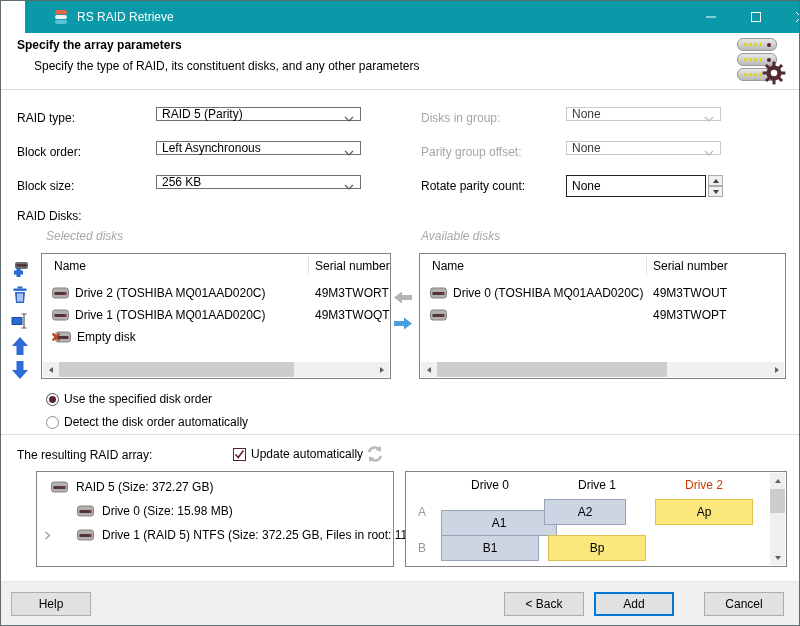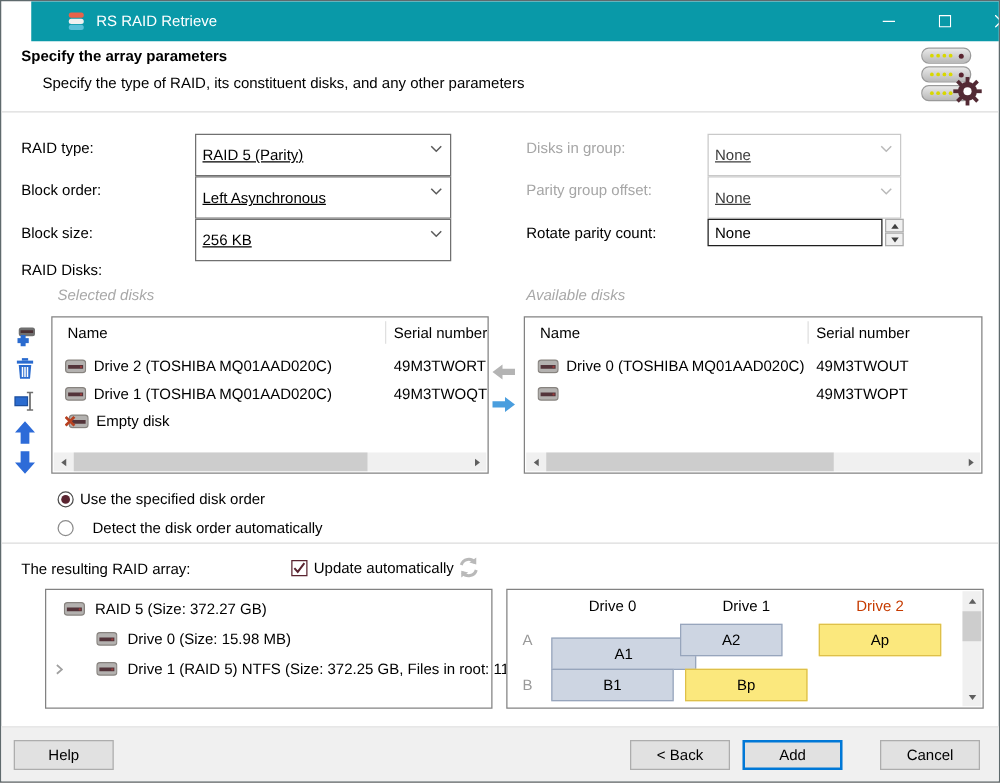--- a/index.html
+++ b/index.html
@@ -15,22 +15,22 @@
   
   .hdr-title{left:16px;top:37px;font-weight:bold;}
   .hdr-sub{left:33px;top:58px;}
   .hdr-sep{left:0;top:88px;width:800px;height:1px;background:#dcdcdc;}
   .bar3{width:40px;height:13px;border-radius:6px;background:linear-gradient(#e8e8e8,#b9b9b9);border:1px solid #9a9a9a;box-sizing:border-box;}
   .bar3 i{position:absolute;top:4px;width:3px;height:3px;border-radius:50%;background:#d8d800;}
   .bar3 b{position:absolute;top:4px;right:5px;width:4px;height:4px;border-radius:50%;background:#5a2430;}
   
   .lbl{height:16px;line-height:16px;white-space:nowrap;}
   .lbl.dis{color:#a6a6a6;}
-  .combo{height:34px;background:#fff;border:1px solid #707070;box-sizing:border-box;
-         display:flex;align-items:center;padding-left:5px;text-decoration:underline;}
+  .combo{height:14px;background:#fff;border:1px solid #707070;box-sizing:border-box;
+         display:flex;align-items:center;padding-left:5px;}
   .combo .chev{position:absolute;right:6px;top:8px;}
   .combo.dis{border-color:#c9c9c9;color:#3c3c3c;}
   .spinedit{height:22px;background:#fff;border:1px solid #1f1f1f;box-sizing:border-box;display:flex;align-items:center;padding-left:5px;}
   .spinbtn{width:15px;height:11px;background:#f0f0f0;border:1px solid #ababab;box-sizing:border-box;
            display:flex;align-items:center;justify-content:center;}
   .tri-up{width:0;height:0;border-left:3px solid transparent;border-right:3px solid transparent;border-bottom:4px solid #404040;}
   .tri-dn{width:0;height:0;border-left:3px solid transparent;border-right:3px solid transparent;border-top:4px solid #404040;}
   .tri-lf{width:0;height:0;border-top:3px solid transparent;border-bottom:3px solid transparent;border-right:4px solid #5f5f5f;}
   .tri-rt{width:0;height:0;border-top:3px solid transparent;border-bottom:3px solid transparent;border-left:4px solid #5f5f5f;}
   .cap{color:#a8a8a8;font-style:italic;}
@@ -317,21 +317,21 @@
       <div class="sarrow" style="right:0">
           <span class="tri-rt"></span>
         </div>
     </div>
   </div>
 
   <div class="abs" style="left:45px;top:391px;display:flex;align-items:center;gap:5px">
     <span class="radio sel"></span>
     <span>Use the specified disk order</span>
   </div>
-  <div class="abs" style="left:45px;top:414px;display:flex;align-items:center;gap:15px">
+  <div class="abs" style="left:45px;top:414px;display:flex;align-items:center;gap:5px">
     <span class="radio un"></span>
     <span>Detect the disk order automatically</span>
   </div>
 
   <div class="abs sep2"></div>
 
   <div class="abs lbl" style="left:16px;top:446px">The resulting RAID array:</div>
   <div class="abs" style="left:232px;top:446px;display:flex;align-items:center;gap:5px">
     <span class="cbx">
       <svg width="11" height="11" viewBox="0 0 11 11">

